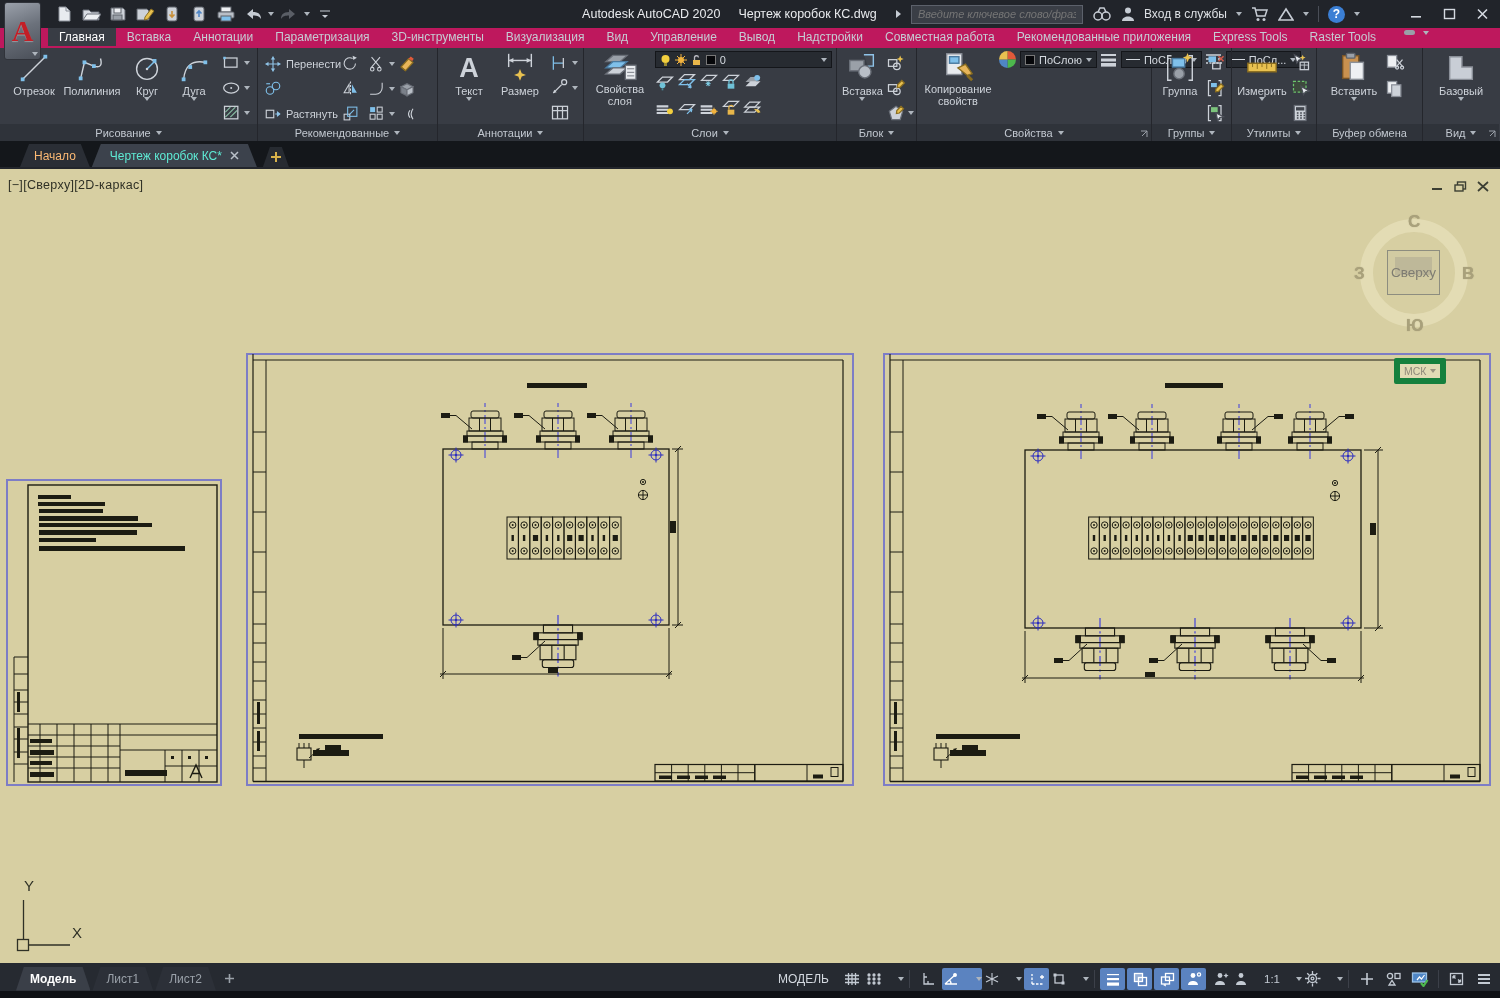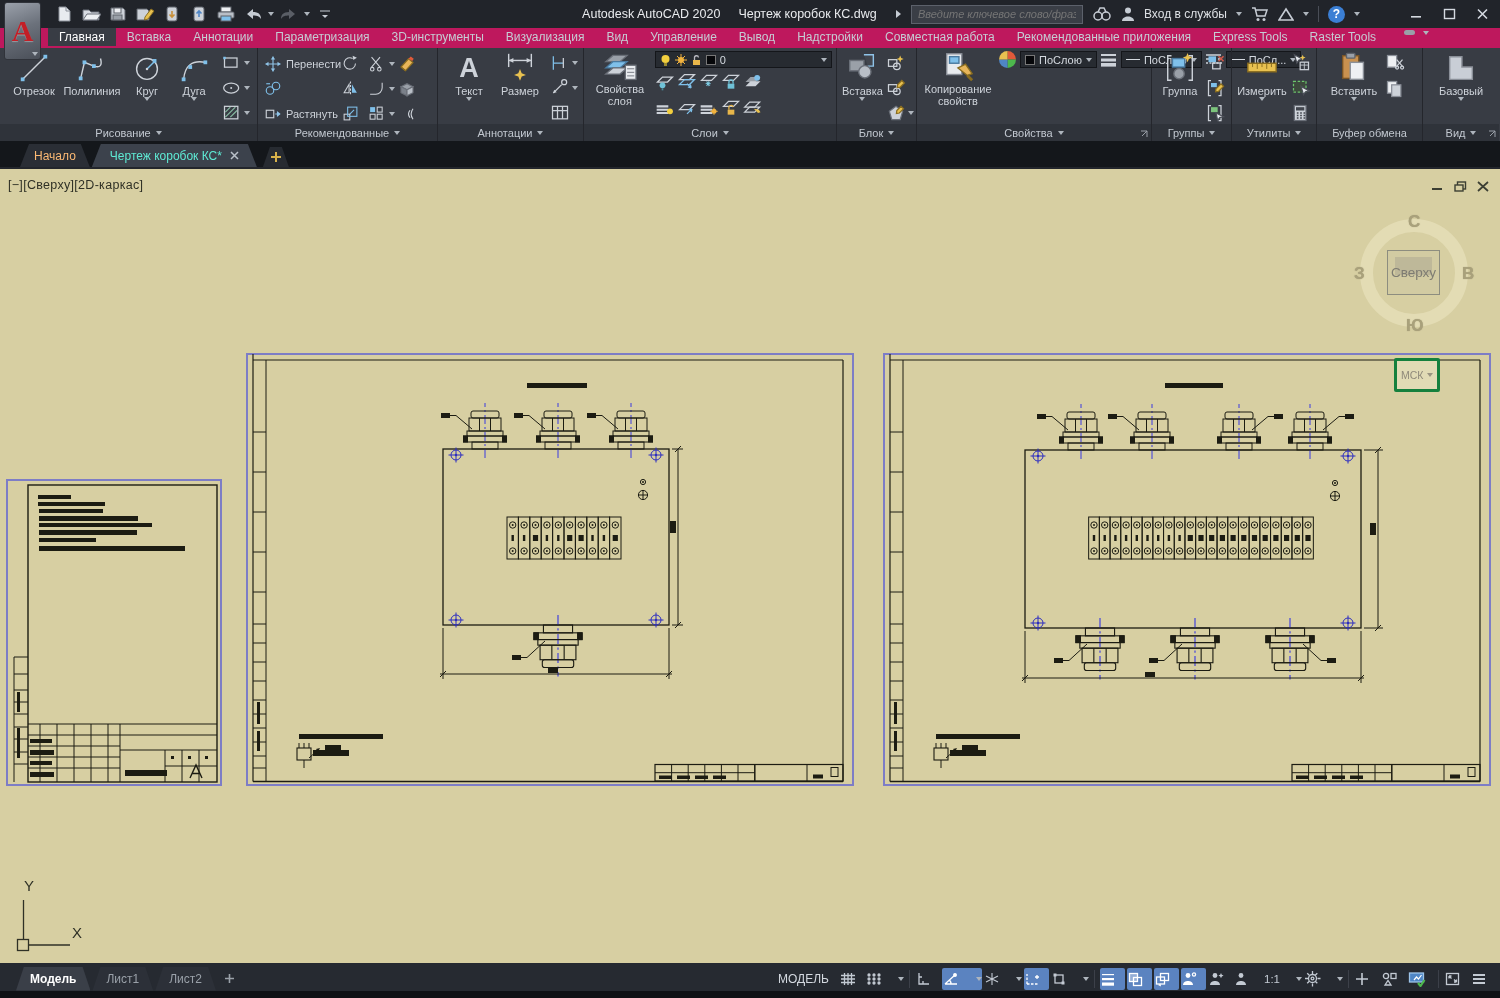--- a/index.html
+++ b/index.html
@@ -52,31 +52,31 @@
 .canvas{position:absolute;left:0;top:169px;width:1500px;height:796px;background:#d7cfa2;overflow:hidden}
 .vp-label{position:absolute;left:8px;top:9px;font-size:12.5px;color:#2f3126;letter-spacing:.3px}
 .vp-winctrls{position:absolute;right:10px;top:11px;display:flex;gap:9px}
 .vp-winctrls span{display:flex;align-items:center;justify-content:center;width:14px;height:12px}
 .viewcube{position:absolute;left:1358px;top:48px;width:116px;height:116px}
 .vc-ring{position:absolute;left:2px;top:2px;width:108px;height:108px;border-radius:50%;border:13px solid rgba(235,229,192,.6)}
 .vc-face{position:absolute;left:29px;top:33px;width:53px;height:45px;background:#d2cba2;border:1px solid #8d8d7f;display:flex;align-items:center;justify-content:center;font-size:13.5px;color:#7e7c72}
 .vc-face .shade{position:absolute;left:7px;top:6px;right:7px;height:18px;background:rgba(166,162,143,.45)}
 .vc-face .lbl{position:relative;z-index:2}
 .vc-letter{position:absolute;font-size:17px;font-weight:bold;color:#a9a17b;text-shadow:0 0 1px rgba(120,113,84,.6)}
-.mck{position:absolute;left:1394px;top:189px;height:14px;display:flex;align-items:center;gap:4px;background:rgba(226,220,183,.9);border:3px solid #15803d;border-radius:2px;padding:14px 4px;font-size:10.5px;color:#8f8a7a}
+.mck{position:absolute;left:1394px;top:189px;height:14px;display:flex;align-items:center;gap:4px;background:rgba(226,220,183,.9);border:6px solid #15803d;border-radius:2px;padding:7px 4px;font-size:10.5px;color:#8f8a7a}
 .mck .dd{border-top-color:#9a9480;border-left-width:3px;border-right-width:3px}
 .axis{position:absolute;font-size:15px;color:#2f3126}
 
 .statusbar{position:absolute;left:0;top:963px;width:1500px;height:31px;background:#262a31;display:flex;align-items:center}
 .ltabs{display:flex;align-items:center;margin-left:16px;gap:2px;height:28px}
 .ltab{padding:5px 14px;font-size:12px;color:#9aa1a9;clip-path:polygon(8px 0,calc(100% - 8px) 0,100% 100%,0 100%);background:#2c3038}
 .ltab.active{background:#3a3f48;color:#ffffff;font-weight:bold}
 .ltab-plus{width:24px;height:18px;display:flex;align-items:center;justify-content:center}
 .sticons{margin-left:auto;display:flex;align-items:center;gap:2px;margin-right:4px}
-.sic{min-width:25px;height:22px;display:flex;align-items:center;justify-content:flex-start;border-radius:2px;gap:16px}
+.sic{min-width:25px;height:22px;display:flex;align-items:center;justify-content:center;border-radius:2px;gap:16px}
 .sic.on{background:#5b83c0}
 .sic.on svg{stroke:#fff}
 .sic svg{stroke:#c3cad3;fill:none;stroke-width:1.3}
 .stext{font-size:12px;color:#d4d9e0;padding:0 8px}
 .ssep{width:1px;height:18px;background:#3c4049;margin:0 3px}
 .scale-lbl{font-size:11.5px;color:#c3cad3}
 .bottomstrip{position:absolute;left:0;top:991px;width:1500px;height:7px;background:#0f1115}
 </style>
 </head>
 <body>

